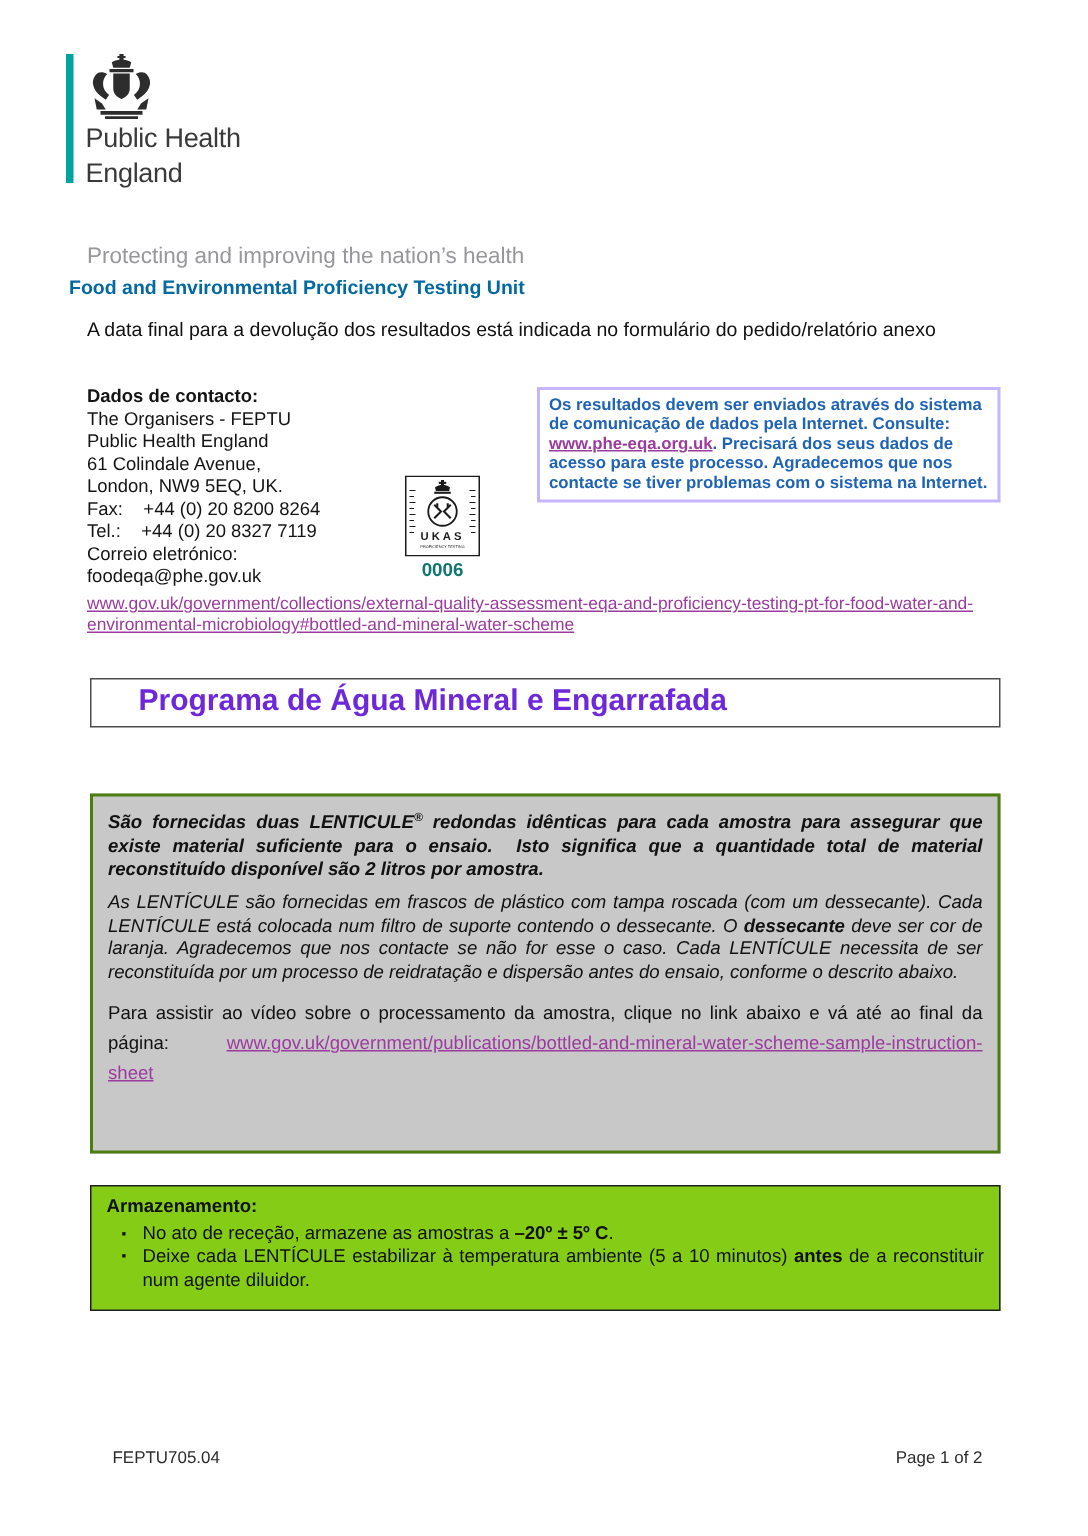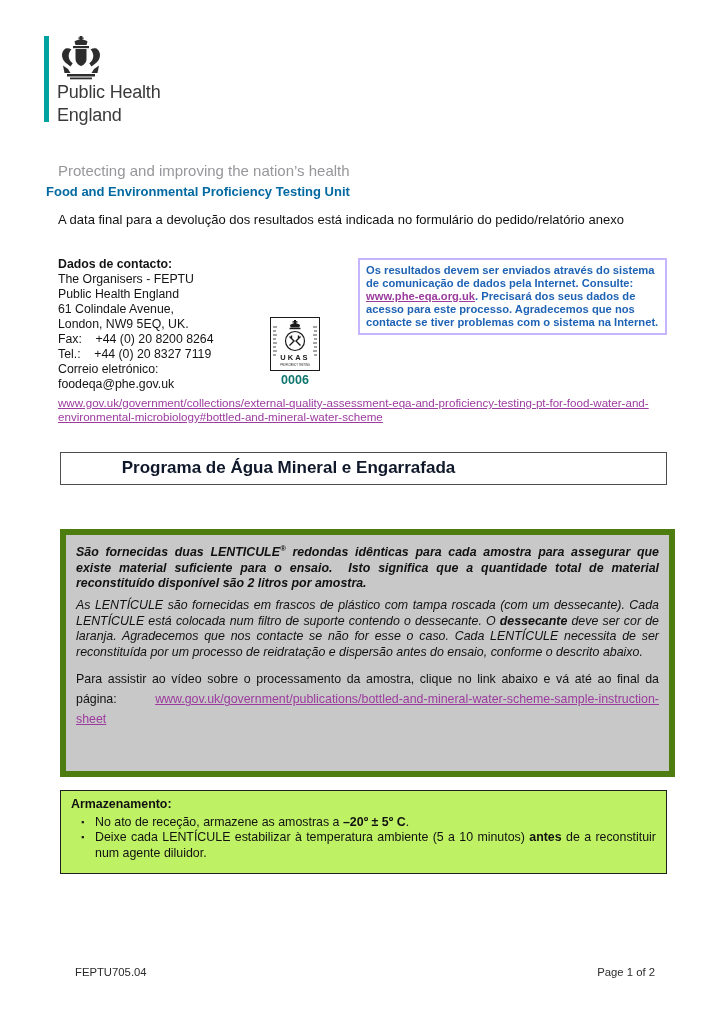--- a/index.html
+++ b/index.html
@@ -24,33 +24,33 @@
   .notice a{color:#9c3b9e;text-decoration:underline;}
   
   .ukas{left:270px;top:317px;}
   .ukas-num{left:262px;top:373px;width:66px;text-align:center;font-size:12.5px;font-weight:700;color:#0f766e;}
   
   a.plink{color:#9c3b9e;text-decoration:underline;}
   a.blink{color:#0b5bc4;text-decoration:underline;}
   .scheme-link{left:58px;top:396px;width:610px;font-size:11.6px;line-height:14px;}
   
   .title-box{left:60px;top:452px;width:605px;border:1px solid #4d4d4d;padding:5px 0 6px 0;}
-  .title-box .inner{text-align:center;padding-right:150px;font-size:17px;font-weight:700;line-height:19.5px;color:#0f172a;}
+  .title-box .inner{text-align:center;padding-right:150px;font-size:20px;font-weight:700;line-height:19.5px;color:#6d28d9;}
   
   .info-box{left:60px;top:529px;width:583px;min-height:222px;background:#c8c8c8;
-            border:6px solid #4d7c0f;padding:6px 10px 8px 10px;font-size:12.4px;line-height:15.6px;color:#111;}
+            border:2px solid #4d7c0f;padding:6px 10px 8px 10px;font-size:12.4px;line-height:15.6px;color:#111;}
   .info-box p{margin:0;text-align:justify;}
   .p1{font-weight:700;font-style:italic;margin-bottom:6px !important;}
   .p1 sup{font-size:8px;}
   .p2{font-style:italic;margin-bottom:9px !important;}
   .p2 b{font-weight:700;}
   .p3{line-height:20px;margin-top:14px !important;margin-bottom:5px !important;}
   .p4{line-height:20px;}
   
-  .storage{left:60px;top:790px;width:585px;min-height:68px;border:1px solid #1f1f1f;background:#bef264;
+  .storage{left:60px;top:790px;width:585px;min-height:68px;border:1px solid #1f1f1f;background:#84cc16;
            padding:6px 10px 8px 10px;font-size:12.4px;line-height:15.5px;color:#111;}
   .storage .hd{font-weight:700;margin-bottom:2px;}
   .li{display:flex;}
   .li .bullet{width:14px;margin-left:10px;flex:0 0 auto;font-size:9px;line-height:15.5px;}
   .li .txt{flex:1;text-align:justify;}
   
   .foot-l{left:75px;top:966px;font-size:11.3px;color:#2b2b2b;}
   .foot-r{right:70px;top:966px;font-size:11.3px;color:#2b2b2b;}
 </style>
 </head>

